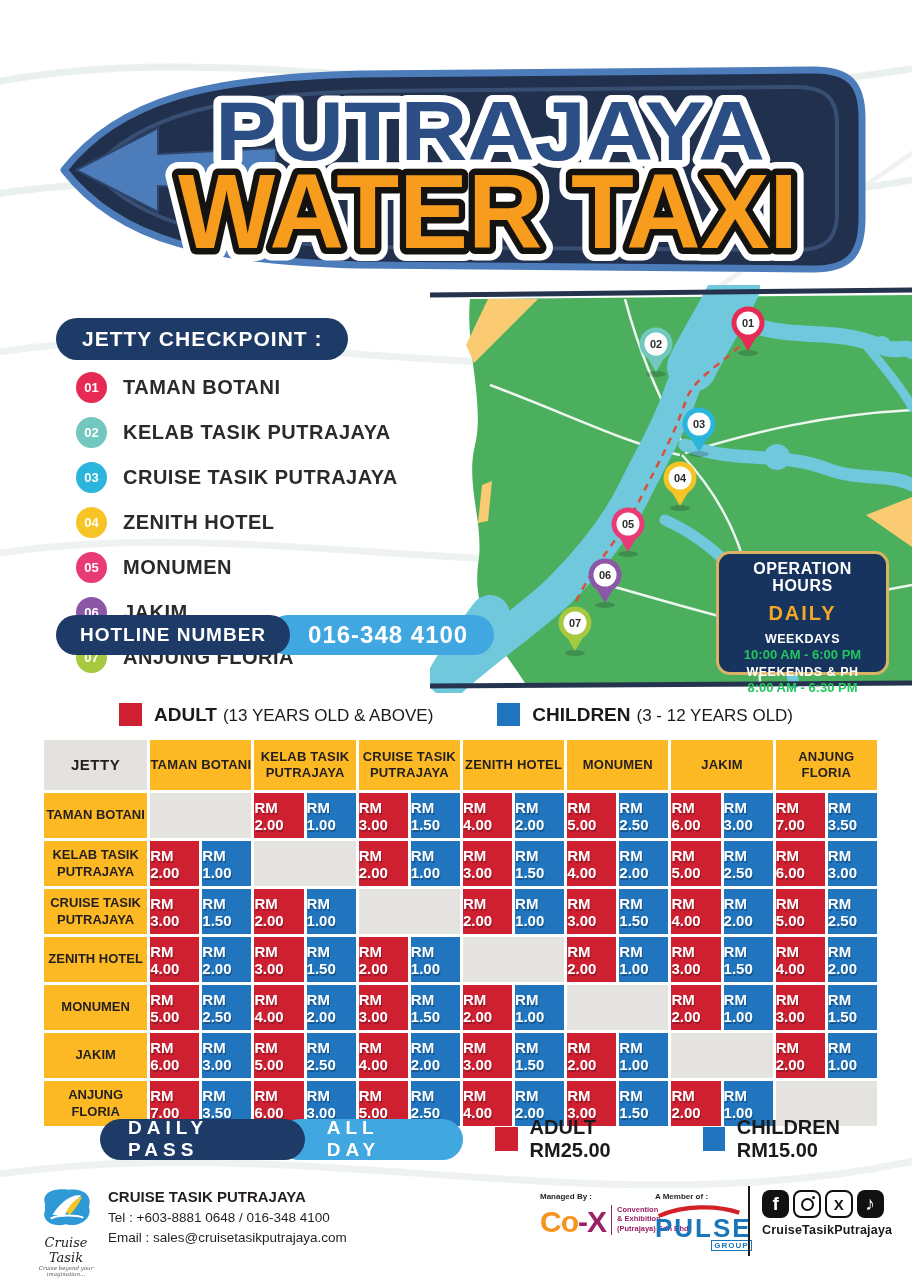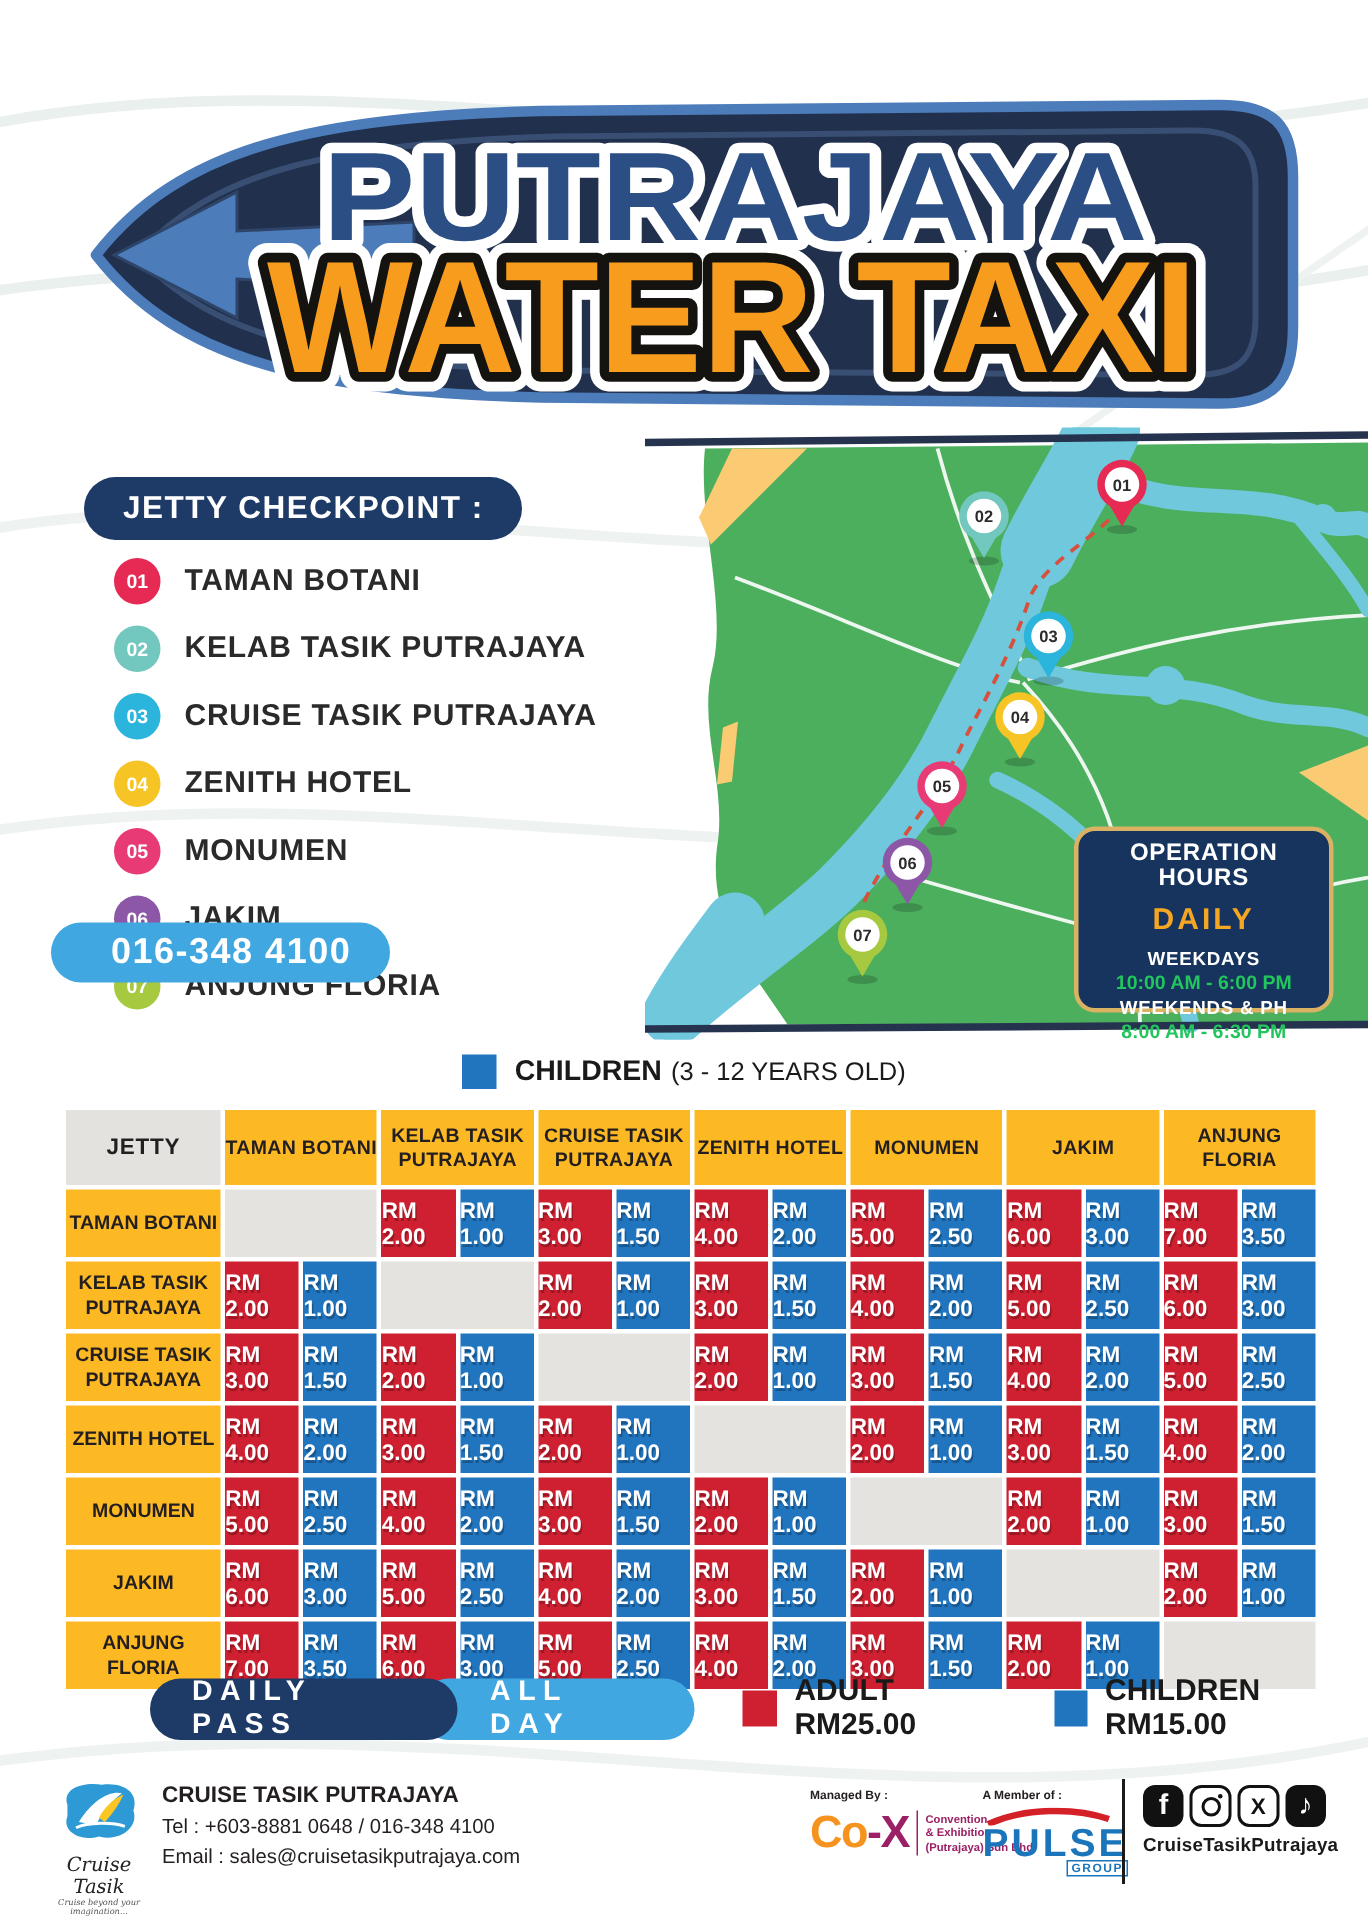--- a/index.html
+++ b/index.html
@@ -78,21 +78,21 @@
   
   .footer { position:absolute; left:0; top:1178px; width:912px; height:100px; z-index:3; }
   .f-logo { position:absolute; left:34px; top:8px; width:64px; text-align:center; }
   .f-logo-script { font-family:"DejaVu Serif", serif; font-style:italic; font-size:13px; color:#222; margin-top:1px; }
   .f-logo-tag { font-family:"DejaVu Serif", serif; font-style:italic; font-size:5.5px; color:#555; }
   .f-info { position:absolute; left:108px; top:10px; }
   .f-company { font-size:15px; font-weight:bold; color:#231F20; margin-bottom:3px; }
   .f-line { font-size:13.5px; color:#231F20; line-height:1.45; }
   .f-managed { position:absolute; left:540px; top:14px; }
   .f-small-label { font-size:8px; font-weight:bold; color:#231F20; margin-bottom:4px; }
-  .cox-row { display:flex; align-items:center; }
+  .cox-row { display:flex; }
   .cox-co { font-size:30px; font-weight:bold; color:#F6921E; letter-spacing:-1px; }
   .cox-x { font-size:30px; font-weight:bold; color:#9B2065; letter-spacing:-1px; }
   .cox-div { width:1px; height:30px; background:#9B2065; margin:0 5px; }
   .cox-lines { font-size:7.5px; font-weight:bold; color:#9B2065; line-height:1.25; }
   .f-member { position:absolute; left:655px; top:14px; }
   .pulse-swoosh { display:block; }
   .pulse-text { font-size:26px; font-weight:bold; color:#1B75BB; letter-spacing:2px; line-height:0.9; }
   .pulse-group { font-size:8px; font-weight:bold; color:#1B75BB; border:1px solid #1B75BB; padding:0 2px;
     float:right; letter-spacing:1px; }
   .f-divider { position:absolute; left:748px; top:8px; width:2px; height:70px; background:#1A1A1A; }
@@ -157,20 +157,21 @@
         <span class="cp-num" style="background: rgb(140, 87, 166);">06</span>
         <span class="cp-label">JAKIM</span>
       </div>
       <div class="cp-item">
         <span class="cp-num" style="background: rgb(166, 201, 64);">07</span>
         <span class="cp-label">ANJUNG FLORIA</span>
       </div>
     </div>
 
   <div class="hotline">
+    <div class="hotline-label">HOTLINE NUMBER</div>
     <div class="hotline-number">016-348 4100</div>
   </div>
 
   <svg class="map-svg" viewBox="0 0 482 408">
 
     <path d="M40,14 L482,10 L482,398 L95,398 C70,360 42,330 48,280 C55,240 35,200 45,160 C55,120 35,60 40,14 Z" fill="#4CAF5E"></path>
 
     <polygon points="58,14 108,14 44,78 36,60" fill="#FACB72"></polygon>
     <polygon points="482,212 436,230 482,262" fill="#FACB72"></polygon>
     <polygon points="52,200 62,196 58,236 48,238" fill="#FACB72"></polygon>
@@ -263,20 +264,24 @@
     <div class="ops-daily">DAILY</div>
     <div class="ops-div"></div>
     <div class="ops-row-label">WEEKDAYS</div>
     <div class="ops-row-time">10:00 AM - 6:00 PM</div>
     <div class="ops-row-label">WEEKENDS &amp; PH</div>
     <div class="ops-row-time">8:00 AM - 6:30 PM</div>
   </div>
 
   <div class="legend">
     <div class="lg-item">
+      <div class="lg-sq" id="lg-adult-sq" style="background: rgb(206, 32, 48);"></div>
+      <div><span class="lg-strong">ADULT</span><span class="lg-note">(13 YEARS OLD &amp; ABOVE)</span></div>
+    </div>
+    <div class="lg-item">
       <div class="lg-sq" id="lg-child-sq" style="background: rgb(32, 117, 190);"></div>
       <div><span class="lg-strong">CHILDREN</span><span class="lg-note">(3 - 12 YEARS OLD)</span></div>
     </div>
   </div>
 
   <div class="fare-table" id="fare-table">
       <div class="t-row t-head">
         <div class="t-cell-head t-corner">JETTY</div>
         <div class="t-cell-head" style="background: rgb(253, 185, 36);">TAMAN BOTANI</div>
         <div class="t-cell-head" style="background: rgb(253, 185, 36);">KELAB TASIK PUTRAJAYA</div>

